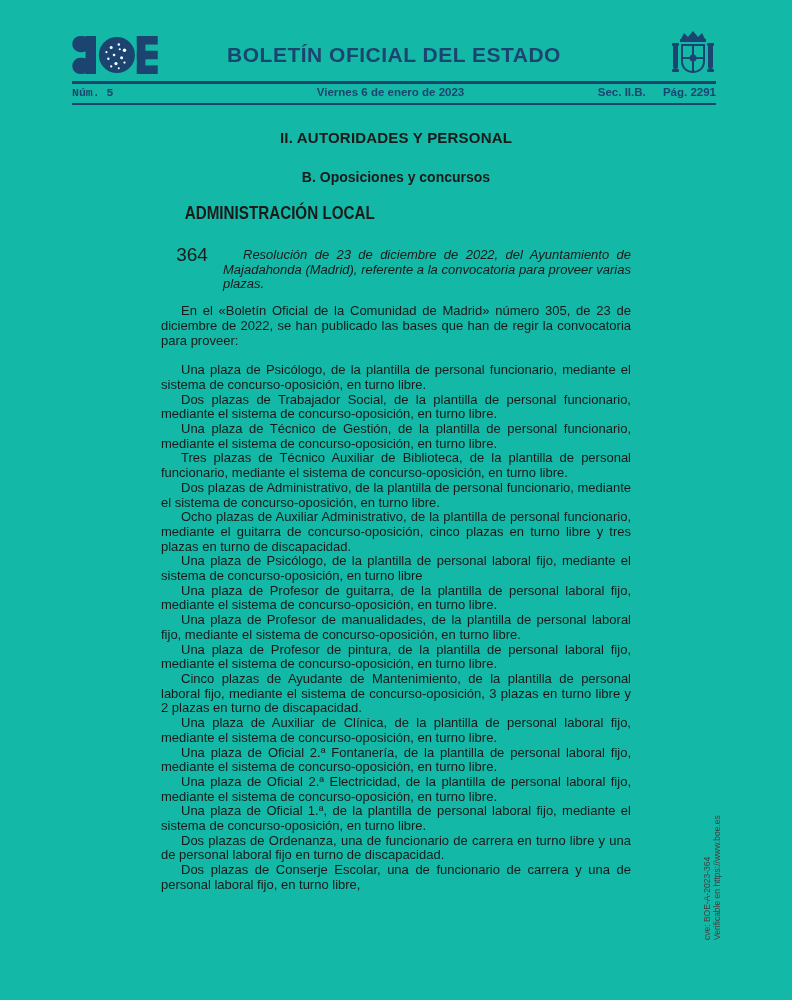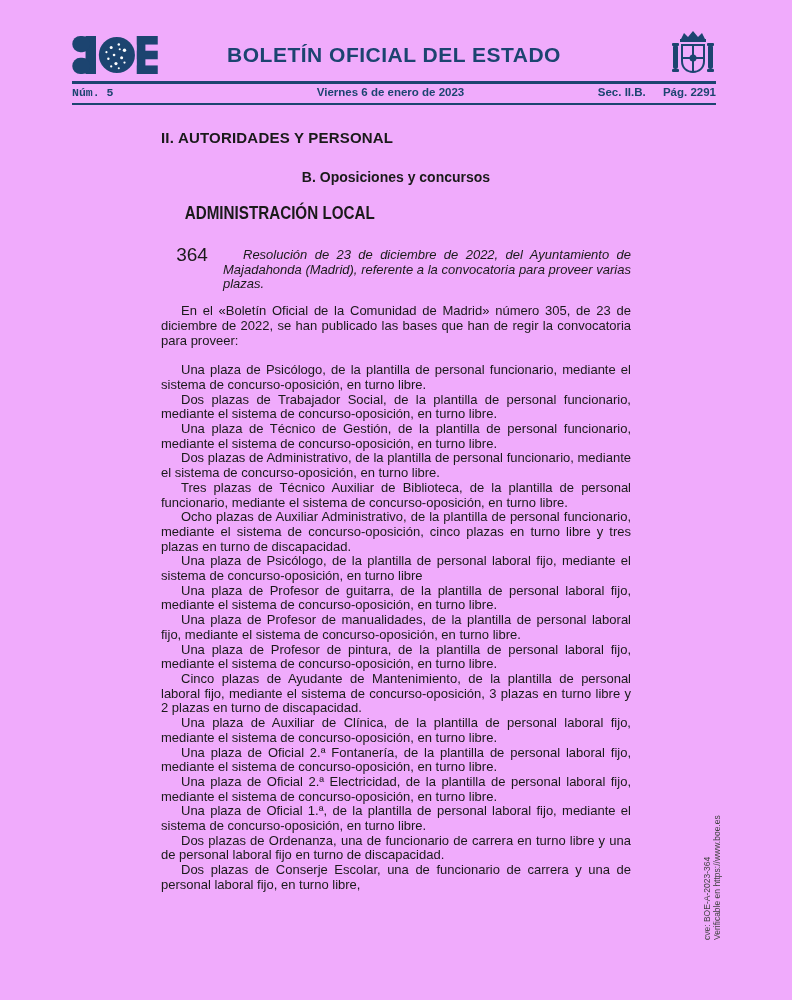--- a/index.html
+++ b/index.html
@@ -1,21 +1,21 @@
 <!DOCTYPE html>
 <html lang="es"><head>
 <meta charset="utf-8">
 <style>
   html, body { margin: 0; padding: 0; background: #e8e8e8; }
   .page {
     position: relative;
     width: 792px;
     height: 1000px;
     margin: 0 auto;
-    background: #f0abfc;
+    background: #14b8a6;
     font-family: "Liberation Sans", sans-serif;
     color: #1a1a1a;
     overflow: hidden;
   }
   
   .header-row {
     position: absolute;
     top: 30px; left: 72px;
     width: 644px; height: 50px;
   }
@@ -50,21 +50,21 @@
   .content {
     position: absolute;
     left: 161px; top: 129px;
     width: 470px;
   }
   .section-title {
     margin: 0;
     font-size: 15px;
     line-height: 18px;
     font-weight: bold;
-    text-align: left;
+    text-align: center;
     letter-spacing: 0.2px;
   }
   .subsection-title {
     margin: 22px 0 0 0;
     font-size: 14px;
     line-height: 17px;
     font-weight: bold;
     text-align: center;
   }
   .admin-title {
@@ -200,23 +200,23 @@
       <div class="res-number">364</div>
       <p class="res-title">Resolución de 23 de diciembre de 2022, del Ayuntamiento de Majadahonda (Madrid), referente a la convocatoria para proveer varias plazas.</p>
     </div>
 
     <p class="intro">En el «Boletín Oficial de la Comunidad de Madrid» número 305, de 23 de diciembre de 2022, se han publicado las bases que han de regir la convocatoria para proveer:</p>
 
     <div class="items">
       <p>Una plaza de Psicólogo, de la plantilla de personal funcionario, mediante el sistema de concurso-oposición, en turno libre.</p>
       <p>Dos plazas de Trabajador Social, de la plantilla de personal funcionario, mediante el sistema de concurso-oposición, en turno libre.</p>
       <p>Una plaza de Técnico de Gestión, de la plantilla de personal funcionario, mediante el sistema de concurso-oposición, en turno libre.</p>
+      <p>Tres plazas de Técnico Auxiliar de Biblioteca, de la plantilla de personal funcionario, mediante el sistema de concurso-oposición, en turno libre.</p>
       <p>Dos plazas de Administrativo, de la plantilla de personal funcionario, mediante el sistema de concurso-oposición, en turno libre.</p>
-      <p>Tres plazas de Técnico Auxiliar de Biblioteca, de la plantilla de personal funcionario, mediante el sistema de concurso-oposición, en turno libre.</p>
-      <p>Ocho plazas de Auxiliar Administrativo, de la plantilla de personal funcionario, mediante el sistema de concurso-oposición, cinco plazas en turno libre y tres plazas en turno de discapacidad.</p>
+      <p>Ocho plazas de Auxiliar Administrativo, de la plantilla de personal funcionario, mediante el guitarra de concurso-oposición, cinco plazas en turno libre y tres plazas en turno de discapacidad.</p>
       <p>Una plaza de Psicólogo, de la plantilla de personal laboral fijo, mediante el sistema de concurso-oposición, en turno libre</p>
       <p>Una plaza de Profesor de guitarra, de la plantilla de personal laboral fijo, mediante el sistema de concurso-oposición, en turno libre.</p>
       <p>Una plaza de Profesor de manualidades, de la plantilla de personal laboral fijo, mediante el sistema de concurso-oposición, en turno libre.</p>
       <p>Una plaza de Profesor de pintura, de la plantilla de personal laboral fijo, mediante el sistema de concurso-oposición, en turno libre.</p>
       <p>Cinco plazas de Ayudante de Mantenimiento, de la plantilla de personal laboral fijo, mediante el sistema de concurso-oposición, 3 plazas en turno libre y 2 plazas en turno de discapacidad.</p>
       <p>Una plaza de Auxiliar de Clínica, de la plantilla de personal laboral fijo, mediante el sistema de concurso-oposición, en turno libre.</p>
       <p>Una plaza de Oficial 2.ª Fontanería, de la plantilla de personal laboral fijo, mediante el sistema de concurso-oposición, en turno libre.</p>
       <p>Una plaza de Oficial 2.ª Electricidad, de la plantilla de personal laboral fijo, mediante el sistema de concurso-oposición, en turno libre.</p>
       <p>Una plaza de Oficial 1.ª, de la plantilla de personal laboral fijo, mediante el sistema de concurso-oposición, en turno libre.</p>
       <p>Dos plazas de Ordenanza, una de funcionario de carrera en turno libre y una de personal laboral fijo en turno de discapacidad.</p>

